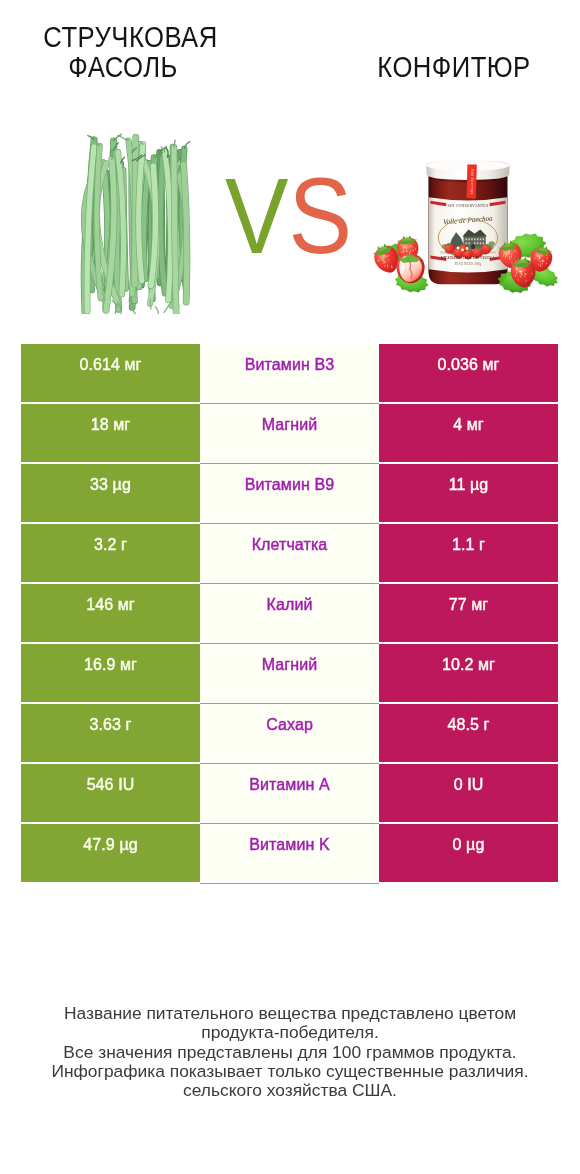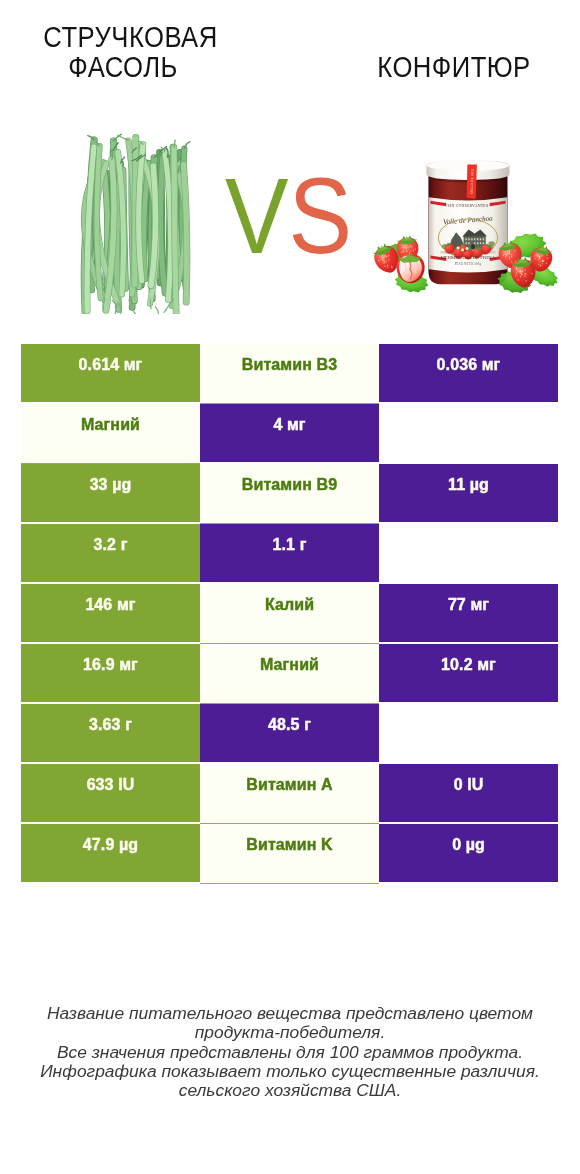--- a/index.html
+++ b/index.html
@@ -23,30 +23,30 @@
   .vs{position:absolute;left:225px;top:163px;width:121px;height:75px;}
   .vs-inner{position:absolute;left:0;top:0;font-size:107px;line-height:107px;
             white-space:nowrap;transform:scaleX(0.89);transform-origin:0 0;}
   .vs .v{color:#7aa32e;}
   .vs .s{color:#e2654a;}
 
   .table{position:absolute;left:21px;top:344px;width:537px;}
   .row{display:flex;width:537px;height:58px;margin-bottom:2px;}
   .row:last-child{margin-bottom:12px;}
   .cell{width:179px;height:58px;display:flex;align-items:center;justify-content:center;
-        font-size:16px;font-weight:700;letter-spacing:0.1px;padding-bottom:16px;
+        font-size:16px;font-weight:400;letter-spacing:0.1px;padding-bottom:16px;
         -webkit-text-stroke:0.45px currentColor;paint-order:stroke fill;}
   .cell-left{background:#82a633;color:#fbfdee;}
-  .cell-mid{background:#fdfff5;color:#4d7c0f;position:relative;}
+  .cell-mid{background:#fdfff5;color:#a21caf;position:relative;}
   .cell-mid::after{content:"";position:absolute;left:0;right:0;bottom:-2px;height:1px;background:#9aa95e;}
-  .cell-right{background:#4c1d95;color:#fffdf4;}
+  .cell-right{background:#be185d;color:#fffdf4;}
 
   .footer{position:absolute;left:10px;top:1004px;width:560px;text-align:center;
           color:#3a3a3a;font-size:17.4px;line-height:19.3px;
-          transform:scaleX(1.0);font-style:italic;}
+          transform:scaleX(1.0);}
 </style>
 </head>
 <body>
 
 <div class="page">
 
   <div class="titles">
     <div class="title title-left">СТРУЧКОВАЯ
 ФАСОЛЬ</div>
     <div class="title title-right">КОНФИТЮР</div>
@@ -508,48 +508,51 @@
 
   </div>
 
   <div class="table" id="table">
       <div class="row">
         <div class="cell cell-left">0.614 мг</div>
         <div class="cell cell-mid">Витамин B3</div>
         <div class="cell cell-right">0.036 мг</div>
       </div>
       <div class="row">
+        <div class="cell cell-left">18 мг</div>
         <div class="cell cell-mid">Магний</div>
         <div class="cell cell-right">4 мг</div>
       </div>
       <div class="row">
         <div class="cell cell-left">33 µg</div>
         <div class="cell cell-mid">Витамин B9</div>
         <div class="cell cell-right">11 µg</div>
       </div>
       <div class="row">
         <div class="cell cell-left">3.2 г</div>
+        <div class="cell cell-mid">Клетчатка</div>
         <div class="cell cell-right">1.1 г</div>
       </div>
       <div class="row">
         <div class="cell cell-left">146 мг</div>
         <div class="cell cell-mid">Калий</div>
         <div class="cell cell-right">77 мг</div>
       </div>
       <div class="row">
         <div class="cell cell-left">16.9 мг</div>
         <div class="cell cell-mid">Магний</div>
         <div class="cell cell-right">10.2 мг</div>
       </div>
       <div class="row">
         <div class="cell cell-left">3.63 г</div>
+        <div class="cell cell-mid">Сахар</div>
         <div class="cell cell-right">48.5 г</div>
       </div>
       <div class="row">
-        <div class="cell cell-left">633 IU</div>
+        <div class="cell cell-left">546 IU</div>
         <div class="cell cell-mid">Витамин A</div>
         <div class="cell cell-right">0 IU</div>
       </div>
       <div class="row">
         <div class="cell cell-left">47.9 µg</div>
         <div class="cell cell-mid">Витамин K</div>
         <div class="cell cell-right">0 µg</div>
       </div>
     </div>
 

